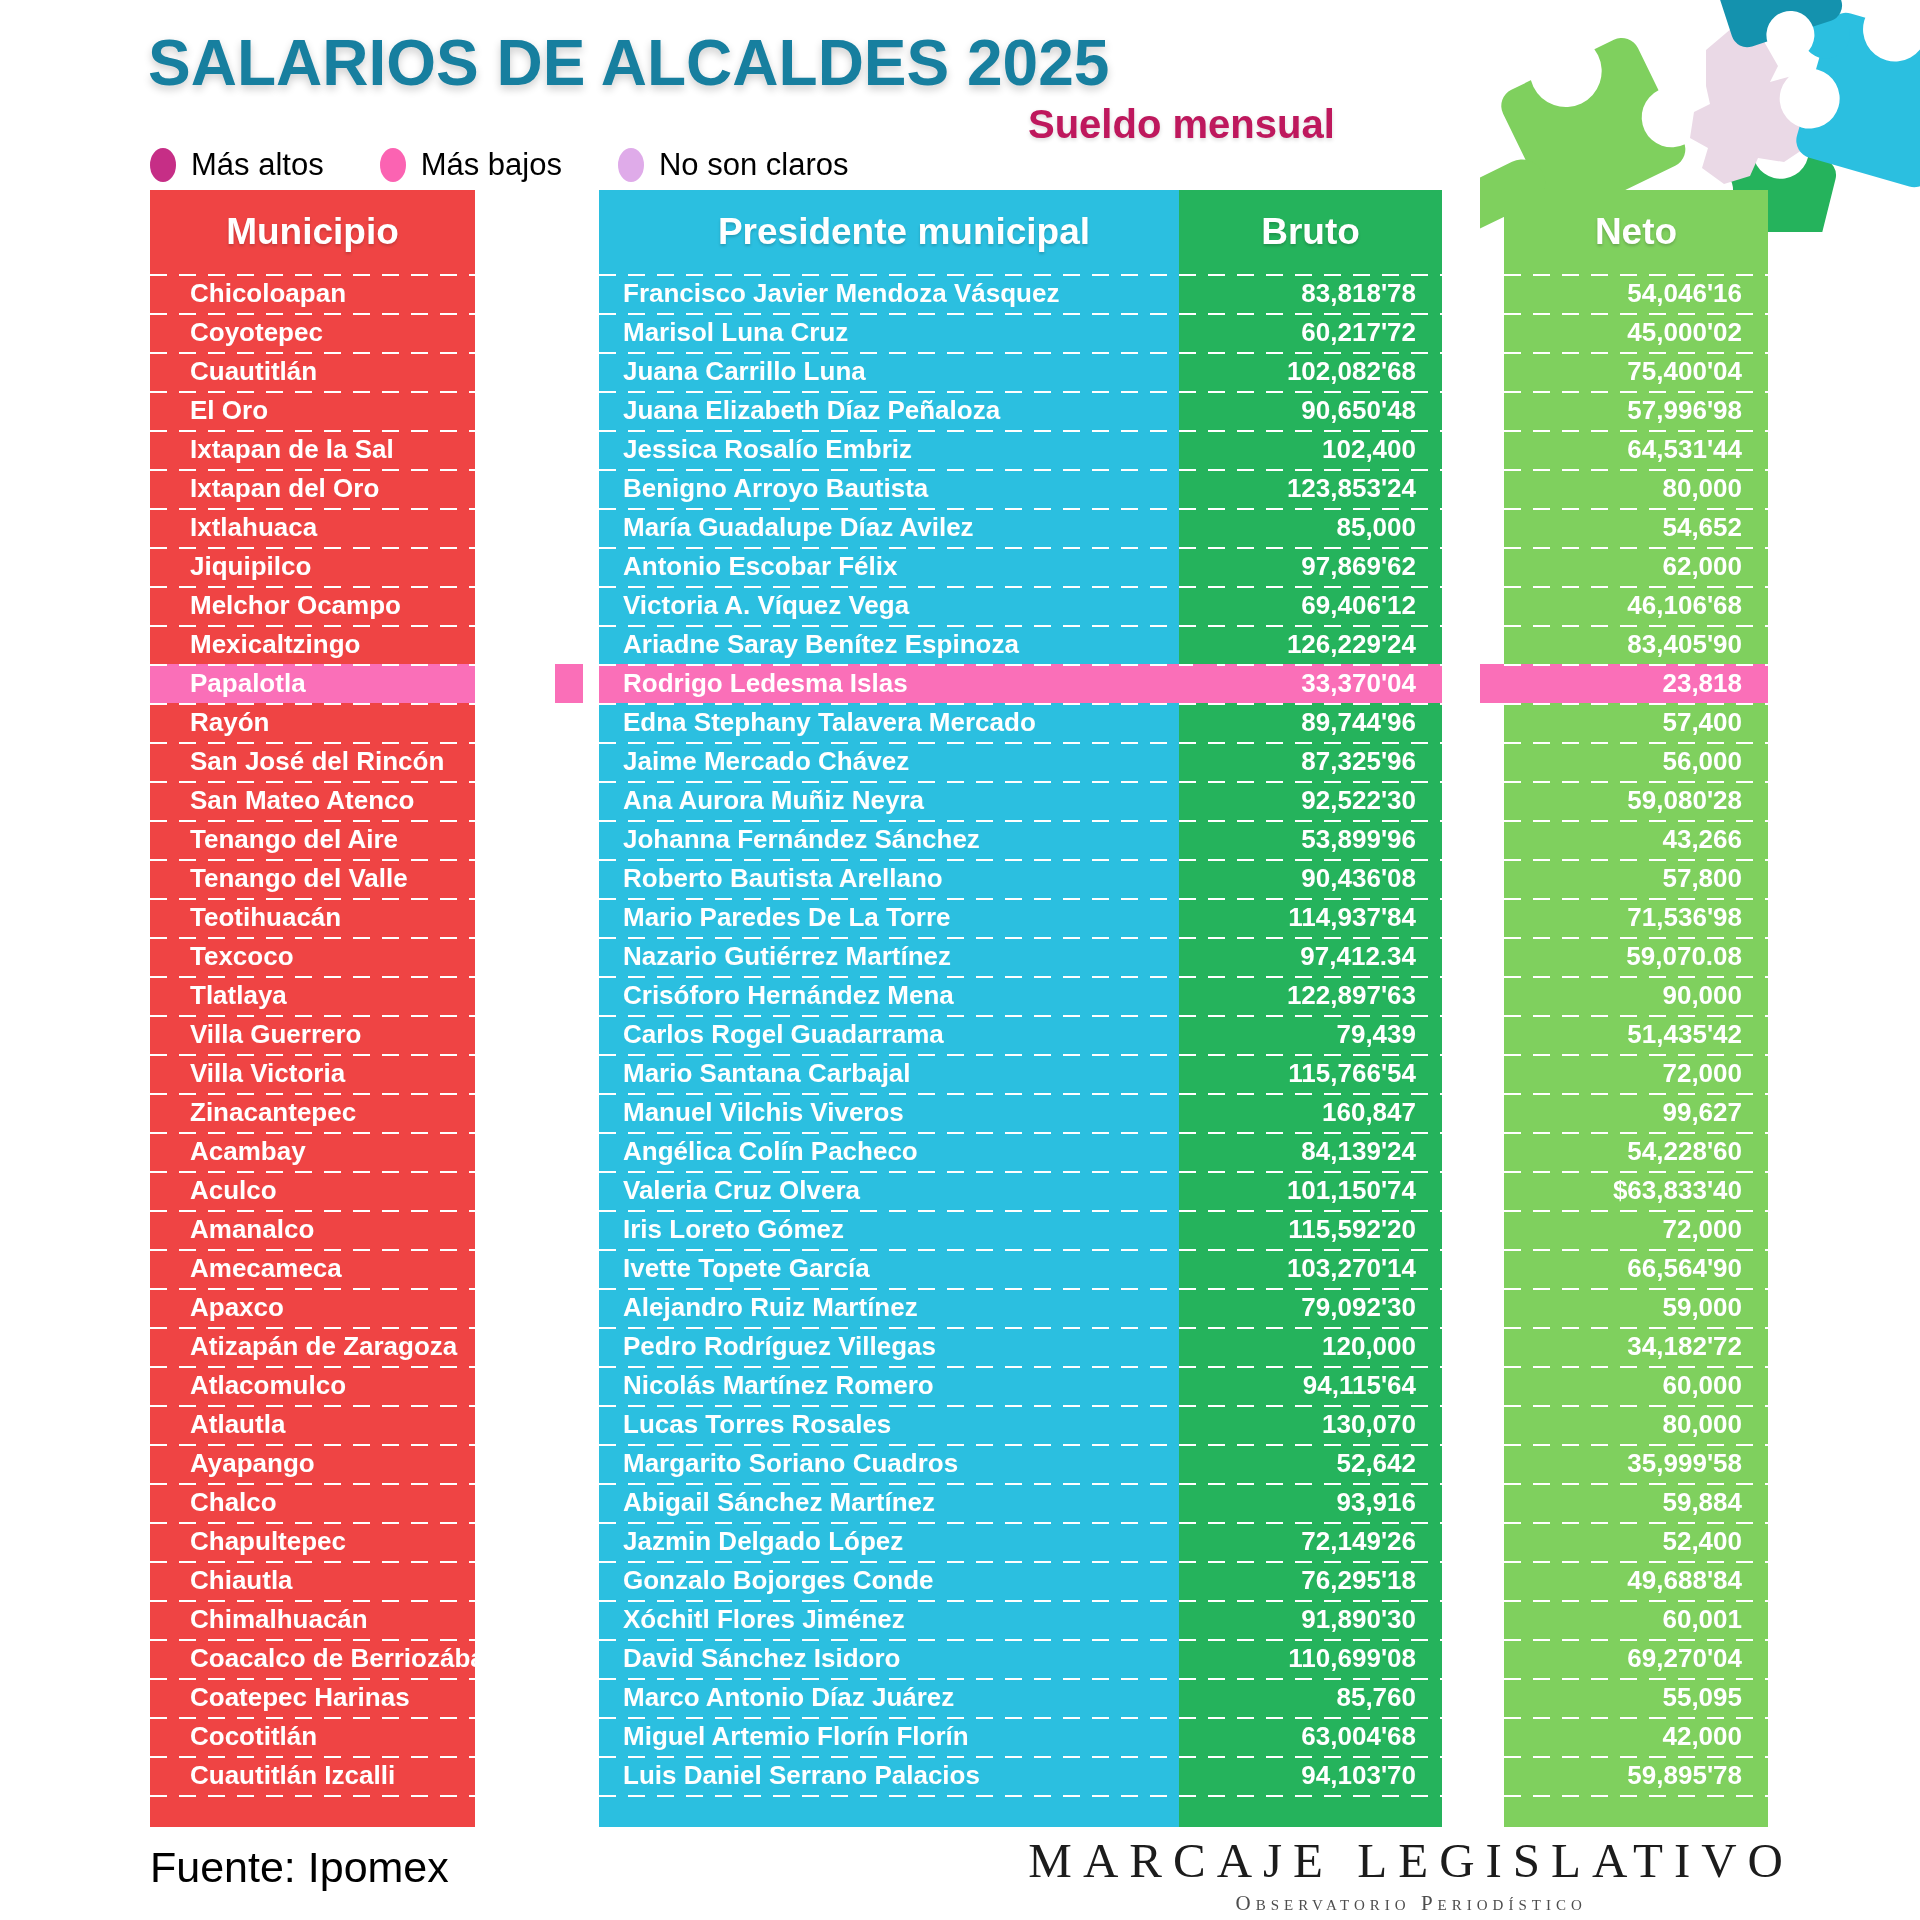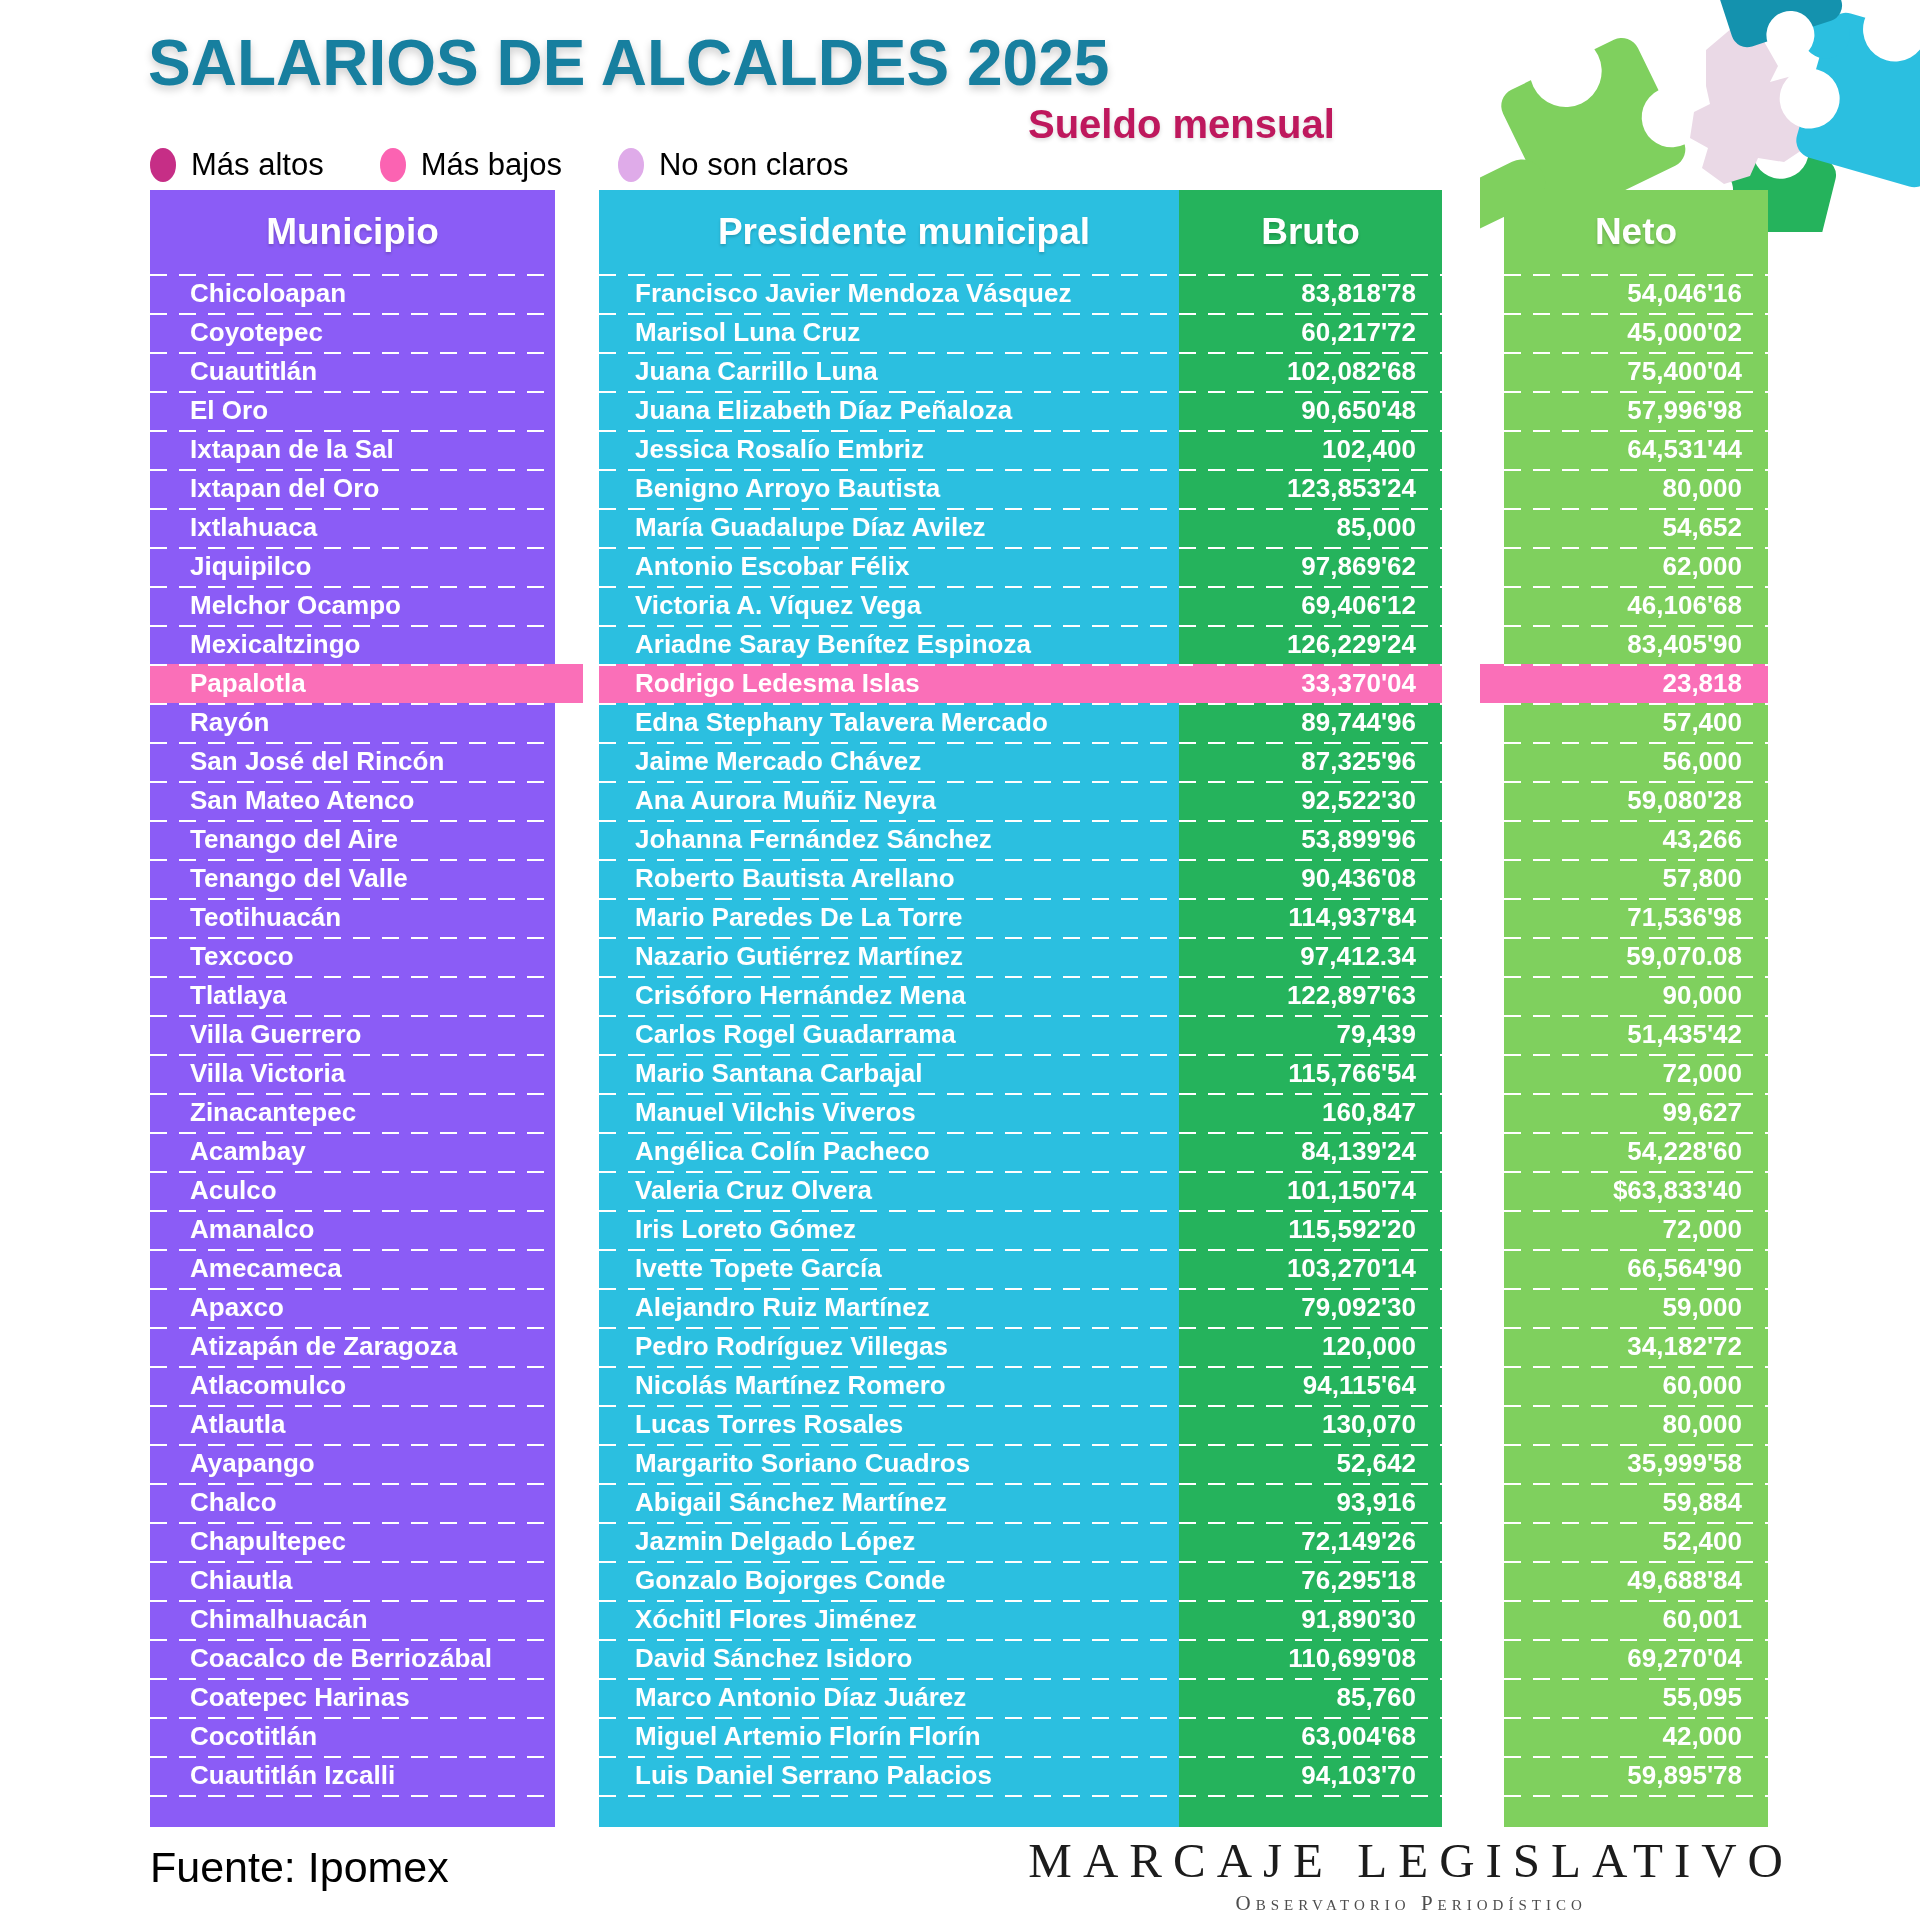--- a/index.html
+++ b/index.html
@@ -19,21 +19,21 @@
   .logo{position:absolute;right:0;top:0;}
 
   .col{position:absolute;top:190px;height:1637px;}
   .col-header{height:84px;display:flex;align-items:center;justify-content:center;color:#fff;
               font-size:37px;font-weight:800;text-shadow:0 2px 3px rgba(0,0,0,.18);}
   .cell{height:39px;position:relative;display:flex;align-items:center;color:#fff;
         font-weight:700;font-size:26px;white-space:nowrap;overflow:hidden;}
   .cell::before{content:"";position:absolute;top:-2px;left:0;right:0;height:4px;
         background:repeating-linear-gradient(90deg,#fff 0 17px,transparent 17px 29px);}
   .col-m .cell{padding-left:40px;}
-  .col-p .cell{padding-left:36px;}
+  .col-p .cell{padding-left:24px;}
   .cell.num{justify-content:flex-end;padding-right:26px;padding-left:0;}
   .cell.highlight{background:var(--pink,#fa6fb8);}
   .cell.filler{height:32px;}
   .gap-pink{position:absolute;top:664px;height:39px;}
 
   .footer-source{position:absolute;left:150px;top:1843px;font-size:43px;color:#000;}
   .brand{position:absolute;right:126px;top:1832px;text-align:center;
          font-family:"Liberation Serif",serif;color:#1c1c1c;}
   .brand-main{font-size:49px;letter-spacing:11px;white-space:nowrap;}
   .brand-sub{font-size:21px;letter-spacing:5px;color:#4d4d4d;font-variant:small-caps;margin-top:2px;}
@@ -81,21 +81,21 @@
       <span>Más bajos</span>
     </div>
     <div class="legend-item">
       <span class="legend-dot" style="background: rgb(223, 171, 233);"></span>
       <span>No son claros</span>
     </div>
   </div>
 
   <div class="sueldo" style="color: #be185d;">Sueldo mensual</div>
 
-  <div class="col col-m" style="left: 150px; width: 405px; background: #8b5cf6;">
+  <div class="col col-m" style="left: 150px; width: 325px; background: #ef4444;">
     <div class="col-header">Municipio</div>
     <div class="rows">
         <div class="cell">Chicoloapan</div>
         <div class="cell">Coyotepec</div>
         <div class="cell">Cuautitlán</div>
         <div class="cell">El Oro</div>
         <div class="cell">Ixtapan de la Sal</div>
         <div class="cell">Ixtapan del Oro</div>
         <div class="cell">Ixtlahuaca</div>
         <div class="cell">Jiquipilco</div>

